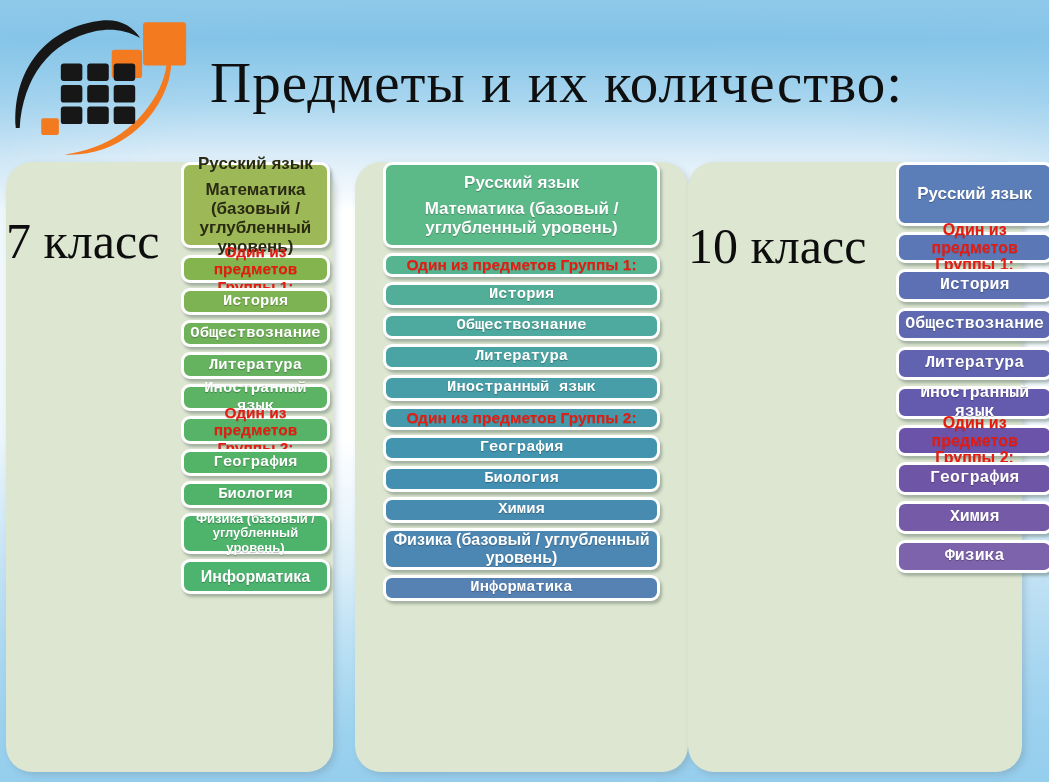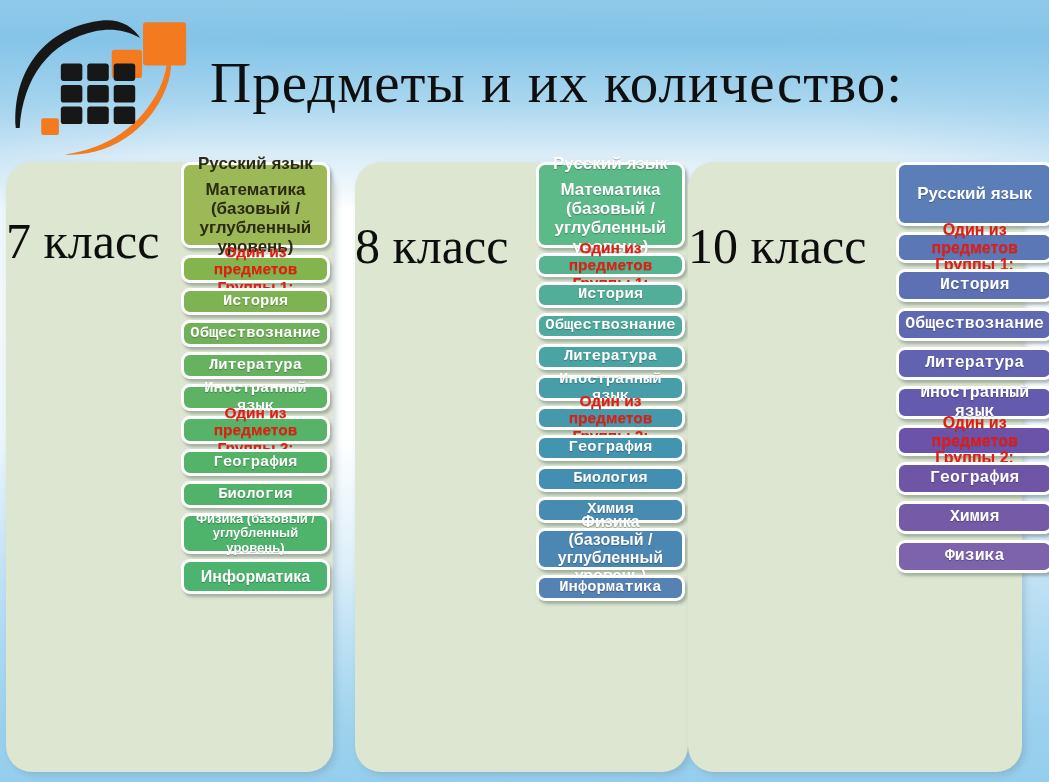--- a/index.html
+++ b/index.html
@@ -118,21 +118,20 @@
         <div class="box std" style="background-color: rgb(92, 179, 100);">Иностранный язык</div>
         <div class="box group" style="background-color: rgb(86, 179, 104);">Один из предметов Группы 2:</div>
         <div class="box std" style="background-color: rgb(83, 179, 102);">География</div>
         <div class="box std" style="background-color: rgb(80, 179, 105);">Биология</div>
         <div class="box phys-sm" style="background-color: rgb(78, 180, 108);">Физика (базовый / углубленный уровень)</div>
         <div class="box tall-last" style="background-color: rgb(76, 180, 111);">Информатика</div>
       </div>
     </section>
 
     <section class="panel col-8">
-      <div class="panel-heading">8 класс</div>
       <div class="stack">
         <div class="box intro" style="background-color: rgb(92, 186, 137);">
           <div class="line">Русский язык</div>
           <div class="line">Математика (базовый / углубленный уровень)</div>
         </div>
         <div class="box group" style="background-color: rgb(86, 180, 145);">Один из предметов Группы 1:</div>
         <div class="box std" style="background-color: rgb(82, 174, 152);">История</div>
         <div class="box std" style="background-color: rgb(78, 169, 158);">Обществознание</div>
         <div class="box std" style="background-color: rgb(74, 164, 163);">Литература</div>
         <div class="box std" style="background-color: rgb(71, 158, 168);">Иностранный язык</div>

